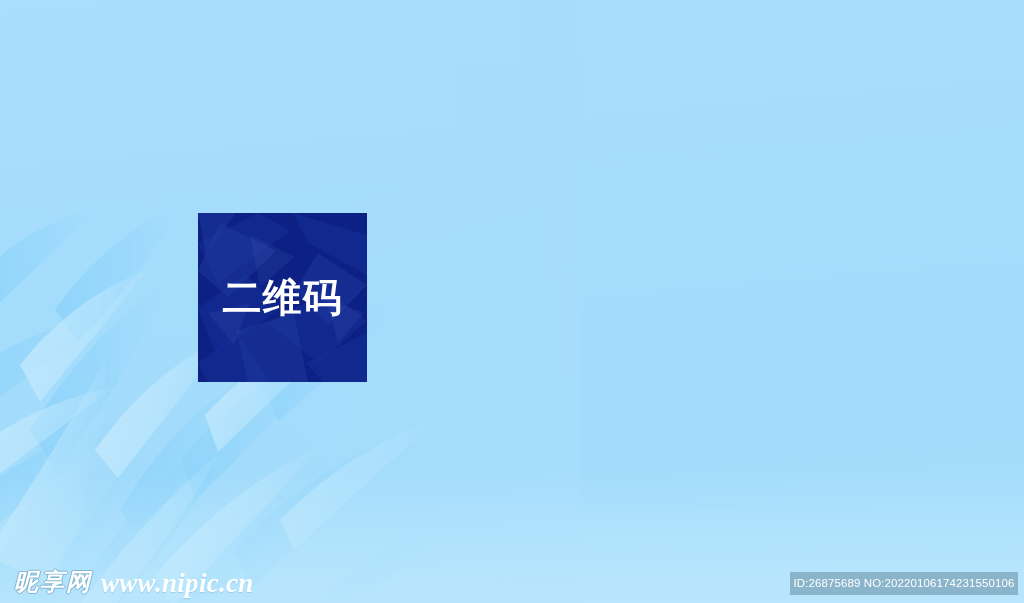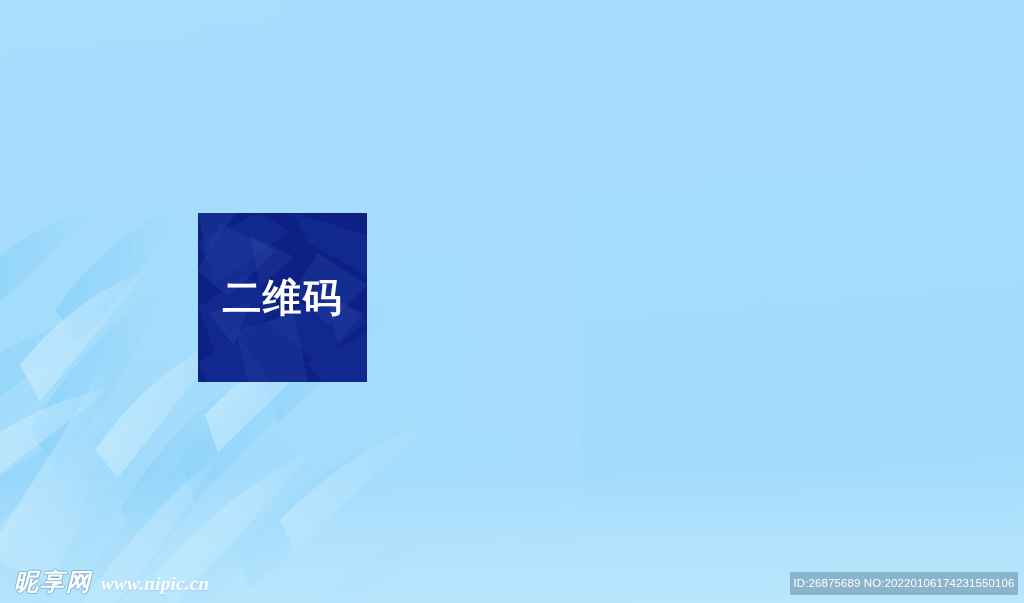--- a/index.html
+++ b/index.html
@@ -124,21 +124,21 @@
      -1px 0 0 rgba(120,175,205,0.85),
       0 1px 0 rgba(120,175,205,0.85),
       0 -1px 0 rgba(120,175,205,0.85);
     white-space: nowrap;
   }
   .watermark-url {
     color: #ffffff;
     font-family: "Liberation Serif", serif;
     font-style: italic;
     font-weight: bold;
-    font-size: 19px;
+    font-size: 27px;
     line-height: 23px;
     letter-spacing: 0.3px;
     text-shadow: 0 1px 1px rgba(120,175,205,0.45);
     white-space: nowrap;
   }
 
   
   .id-badge {
     position: absolute;
     left: 790px;

